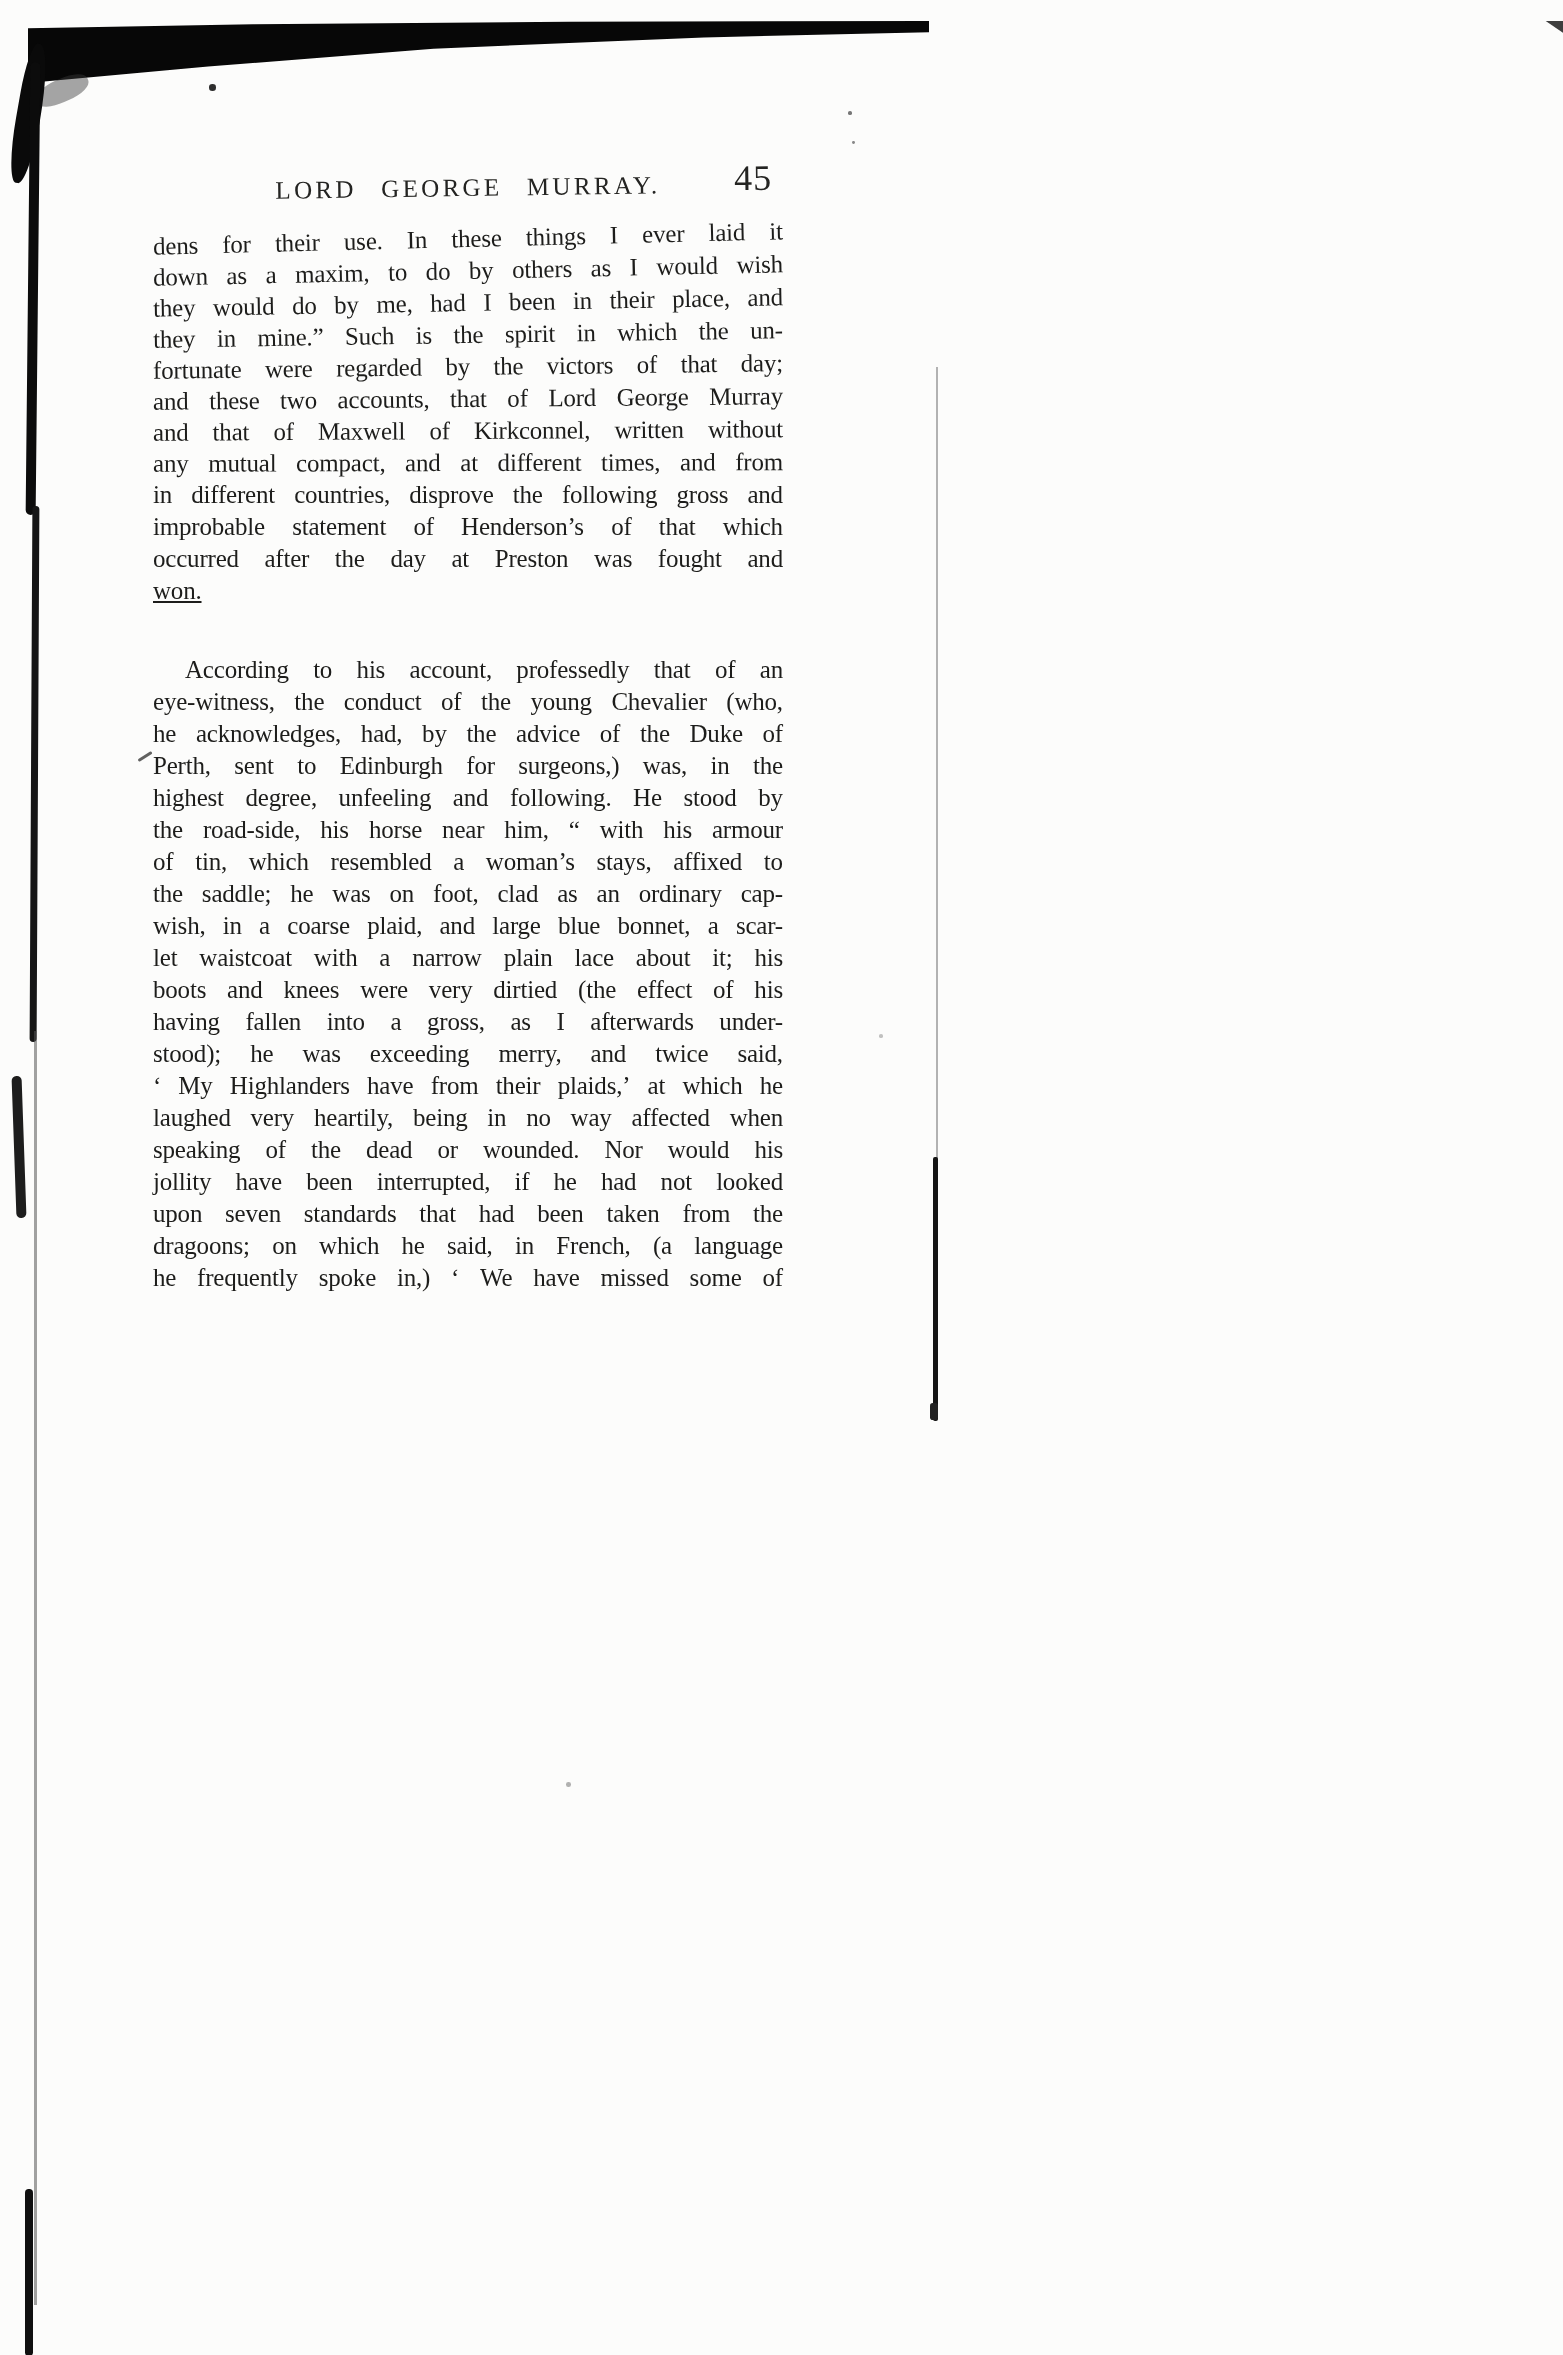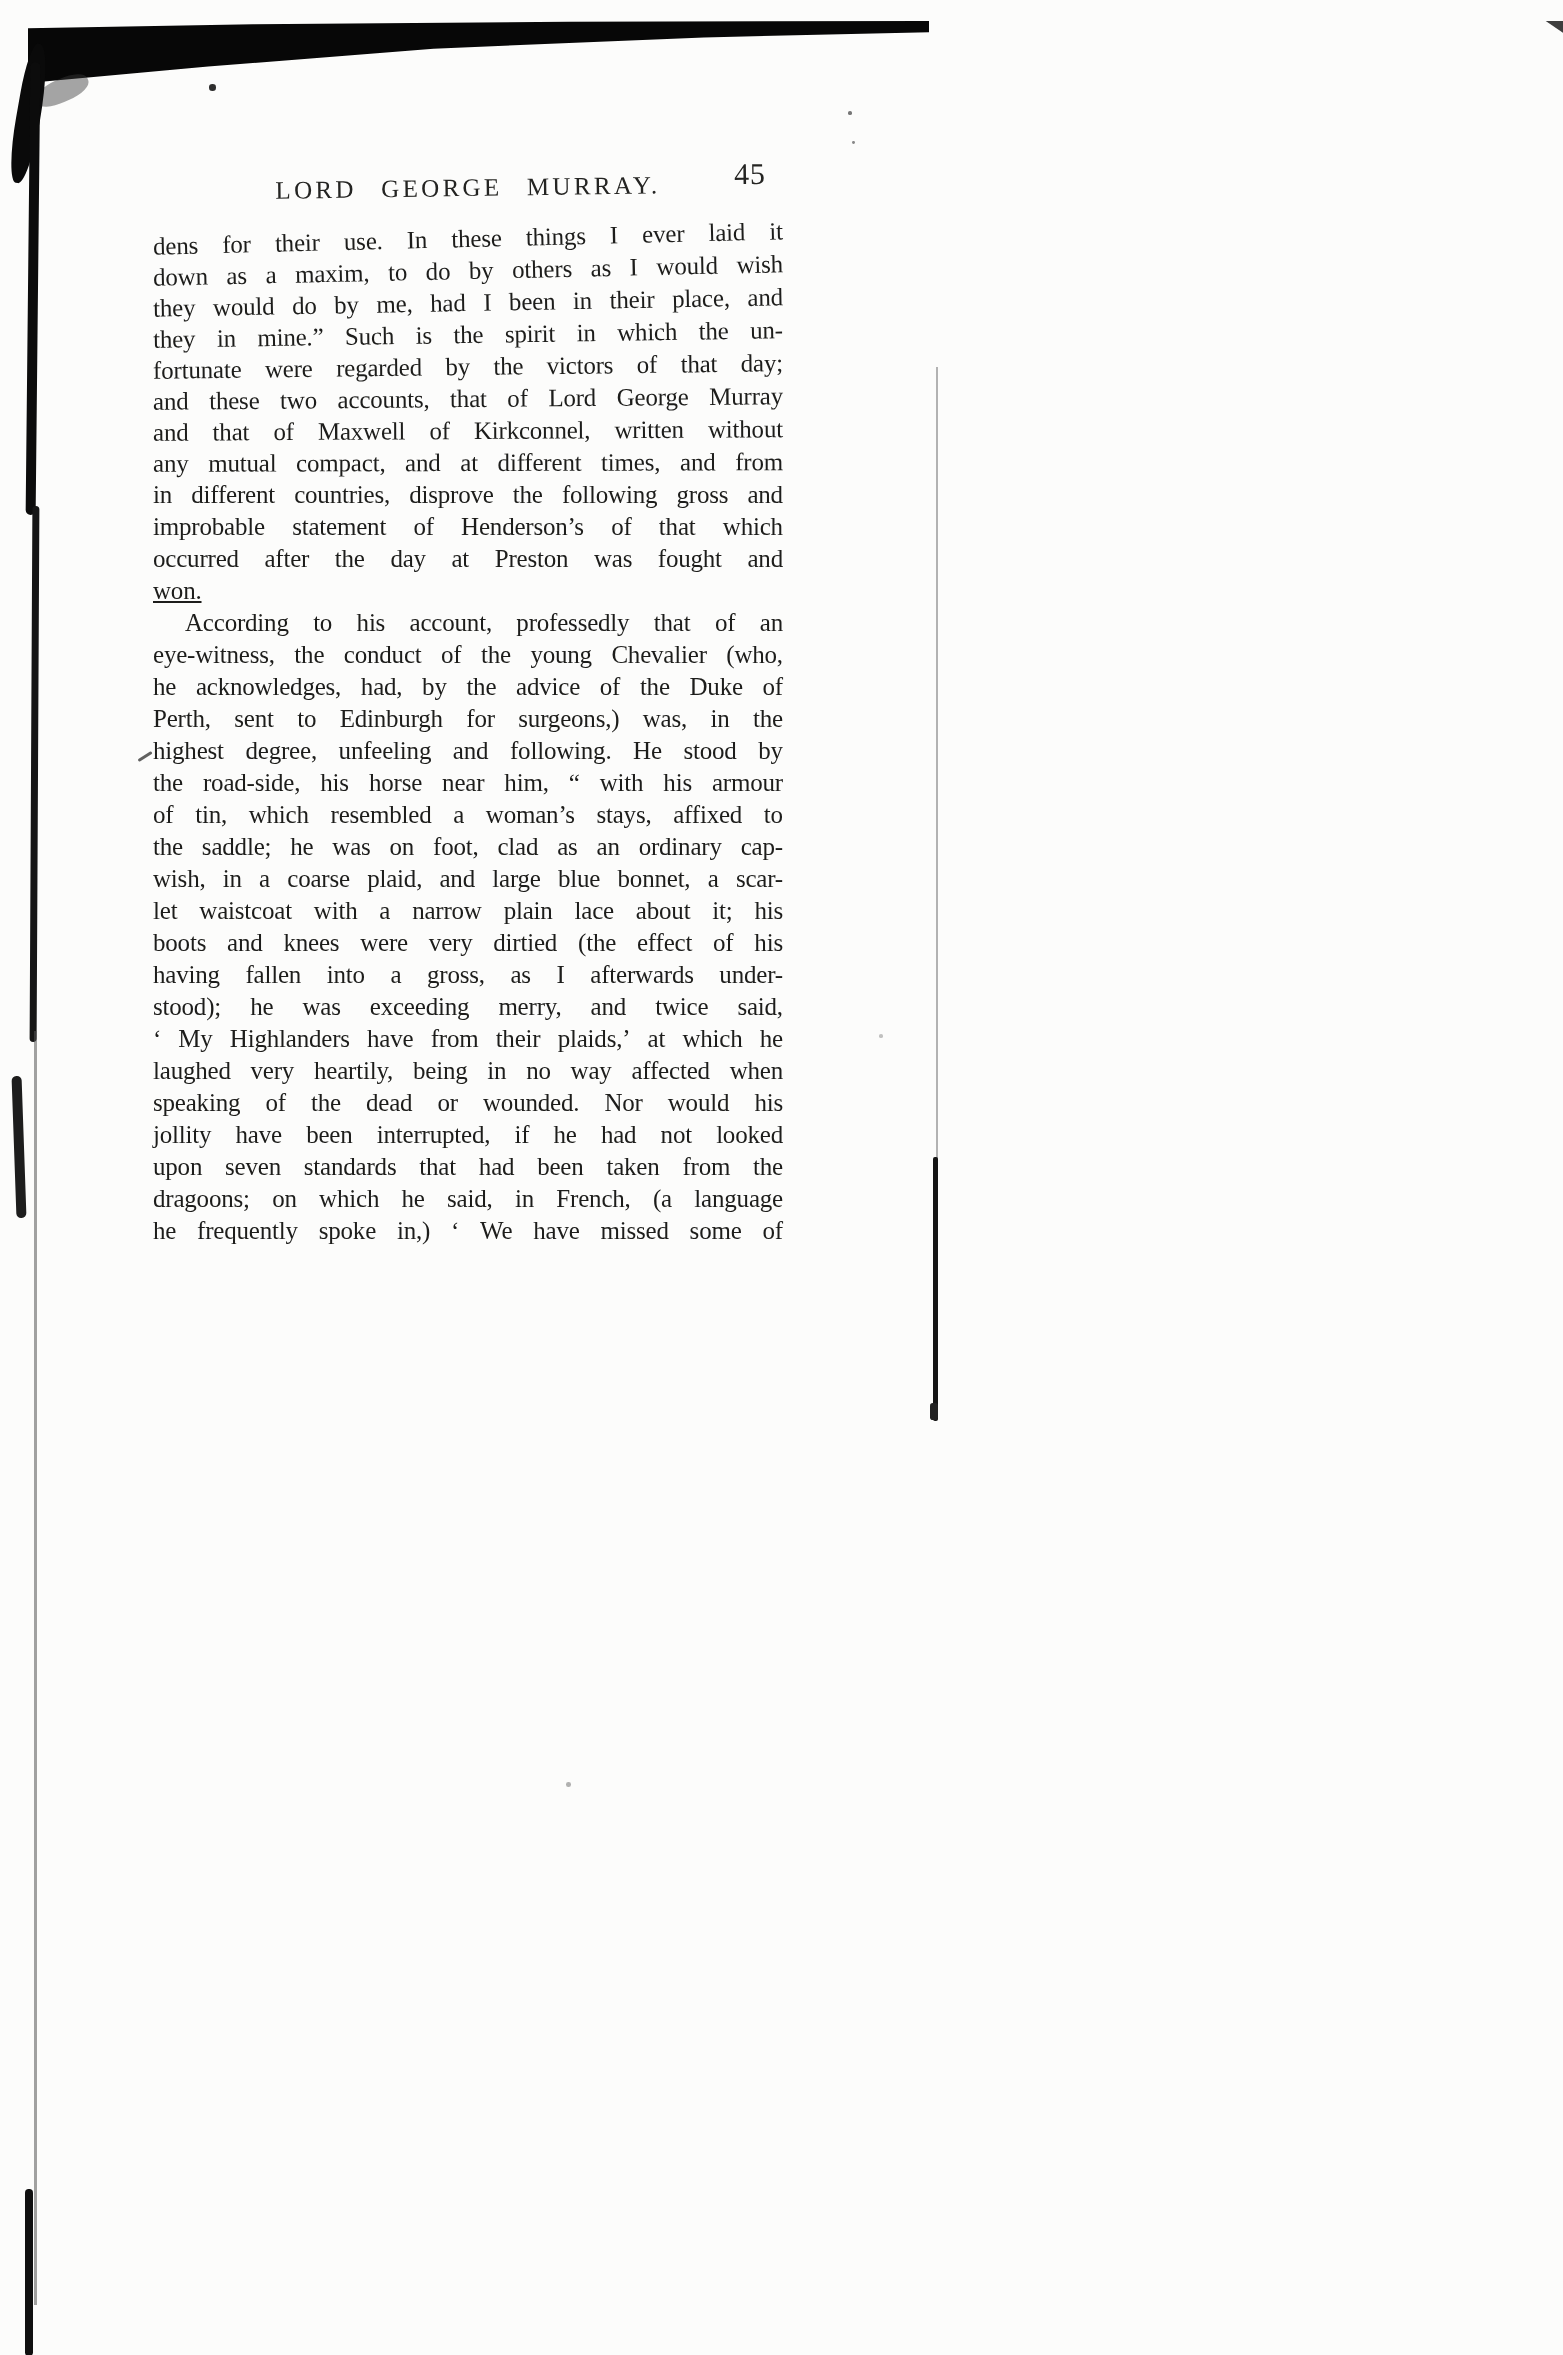--- a/index.html
+++ b/index.html
@@ -44,35 +44,35 @@
   .squiggle { left: 137px; top: 755px; width: 16px; height: 2.8px; background: #3a3a3a;
     transform: rotate(-32deg); border-radius: 1.9px; opacity: .8; }
 
   
   .running-head {
     position: absolute; left: 153px; top: 174px; width: 630px;
     text-align: center; font-size: 25px; letter-spacing: 3.3px; word-spacing: 15px;
     color: #242422; transform: rotate(-0.8deg);
   }
   .folio {
-    position: absolute; right: 17px; top: -13px;
-    font-size: 30px; letter-spacing: 0.9px; word-spacing: 0;
+    position: absolute; right: 11px; top: -13px;
+    font-size: 36px; letter-spacing: 0.9px; word-spacing: 0;
   }
 
   
   .text-block {
     position: absolute; left: 153px; top: 223px; width: 630px;
     font-size: 25px; line-height: 32px; letter-spacing: -0.2px;
     color: #1d1d1b;
   }
   .paragraph { margin: 0; }
   .line { display: flex; justify-content: space-between; height: 32px; }
   .line span { white-space: pre; }
   .line.para-end { display: block; text-decoration: underline; }
-  .line.indented { padding-left: 32px; }
+  .line.indented { padding-left: 32px; margin-top: 47px; }
 </style>
 </head>
 <body style="background: rgb(252, 252, 251);">
 
 <div class="page">
 
   <div class="artifact top-band"></div>
   <div class="artifact band-tail"></div>
   <div class="artifact tr-sliver"></div>
   <div class="artifact lb-top"></div>

